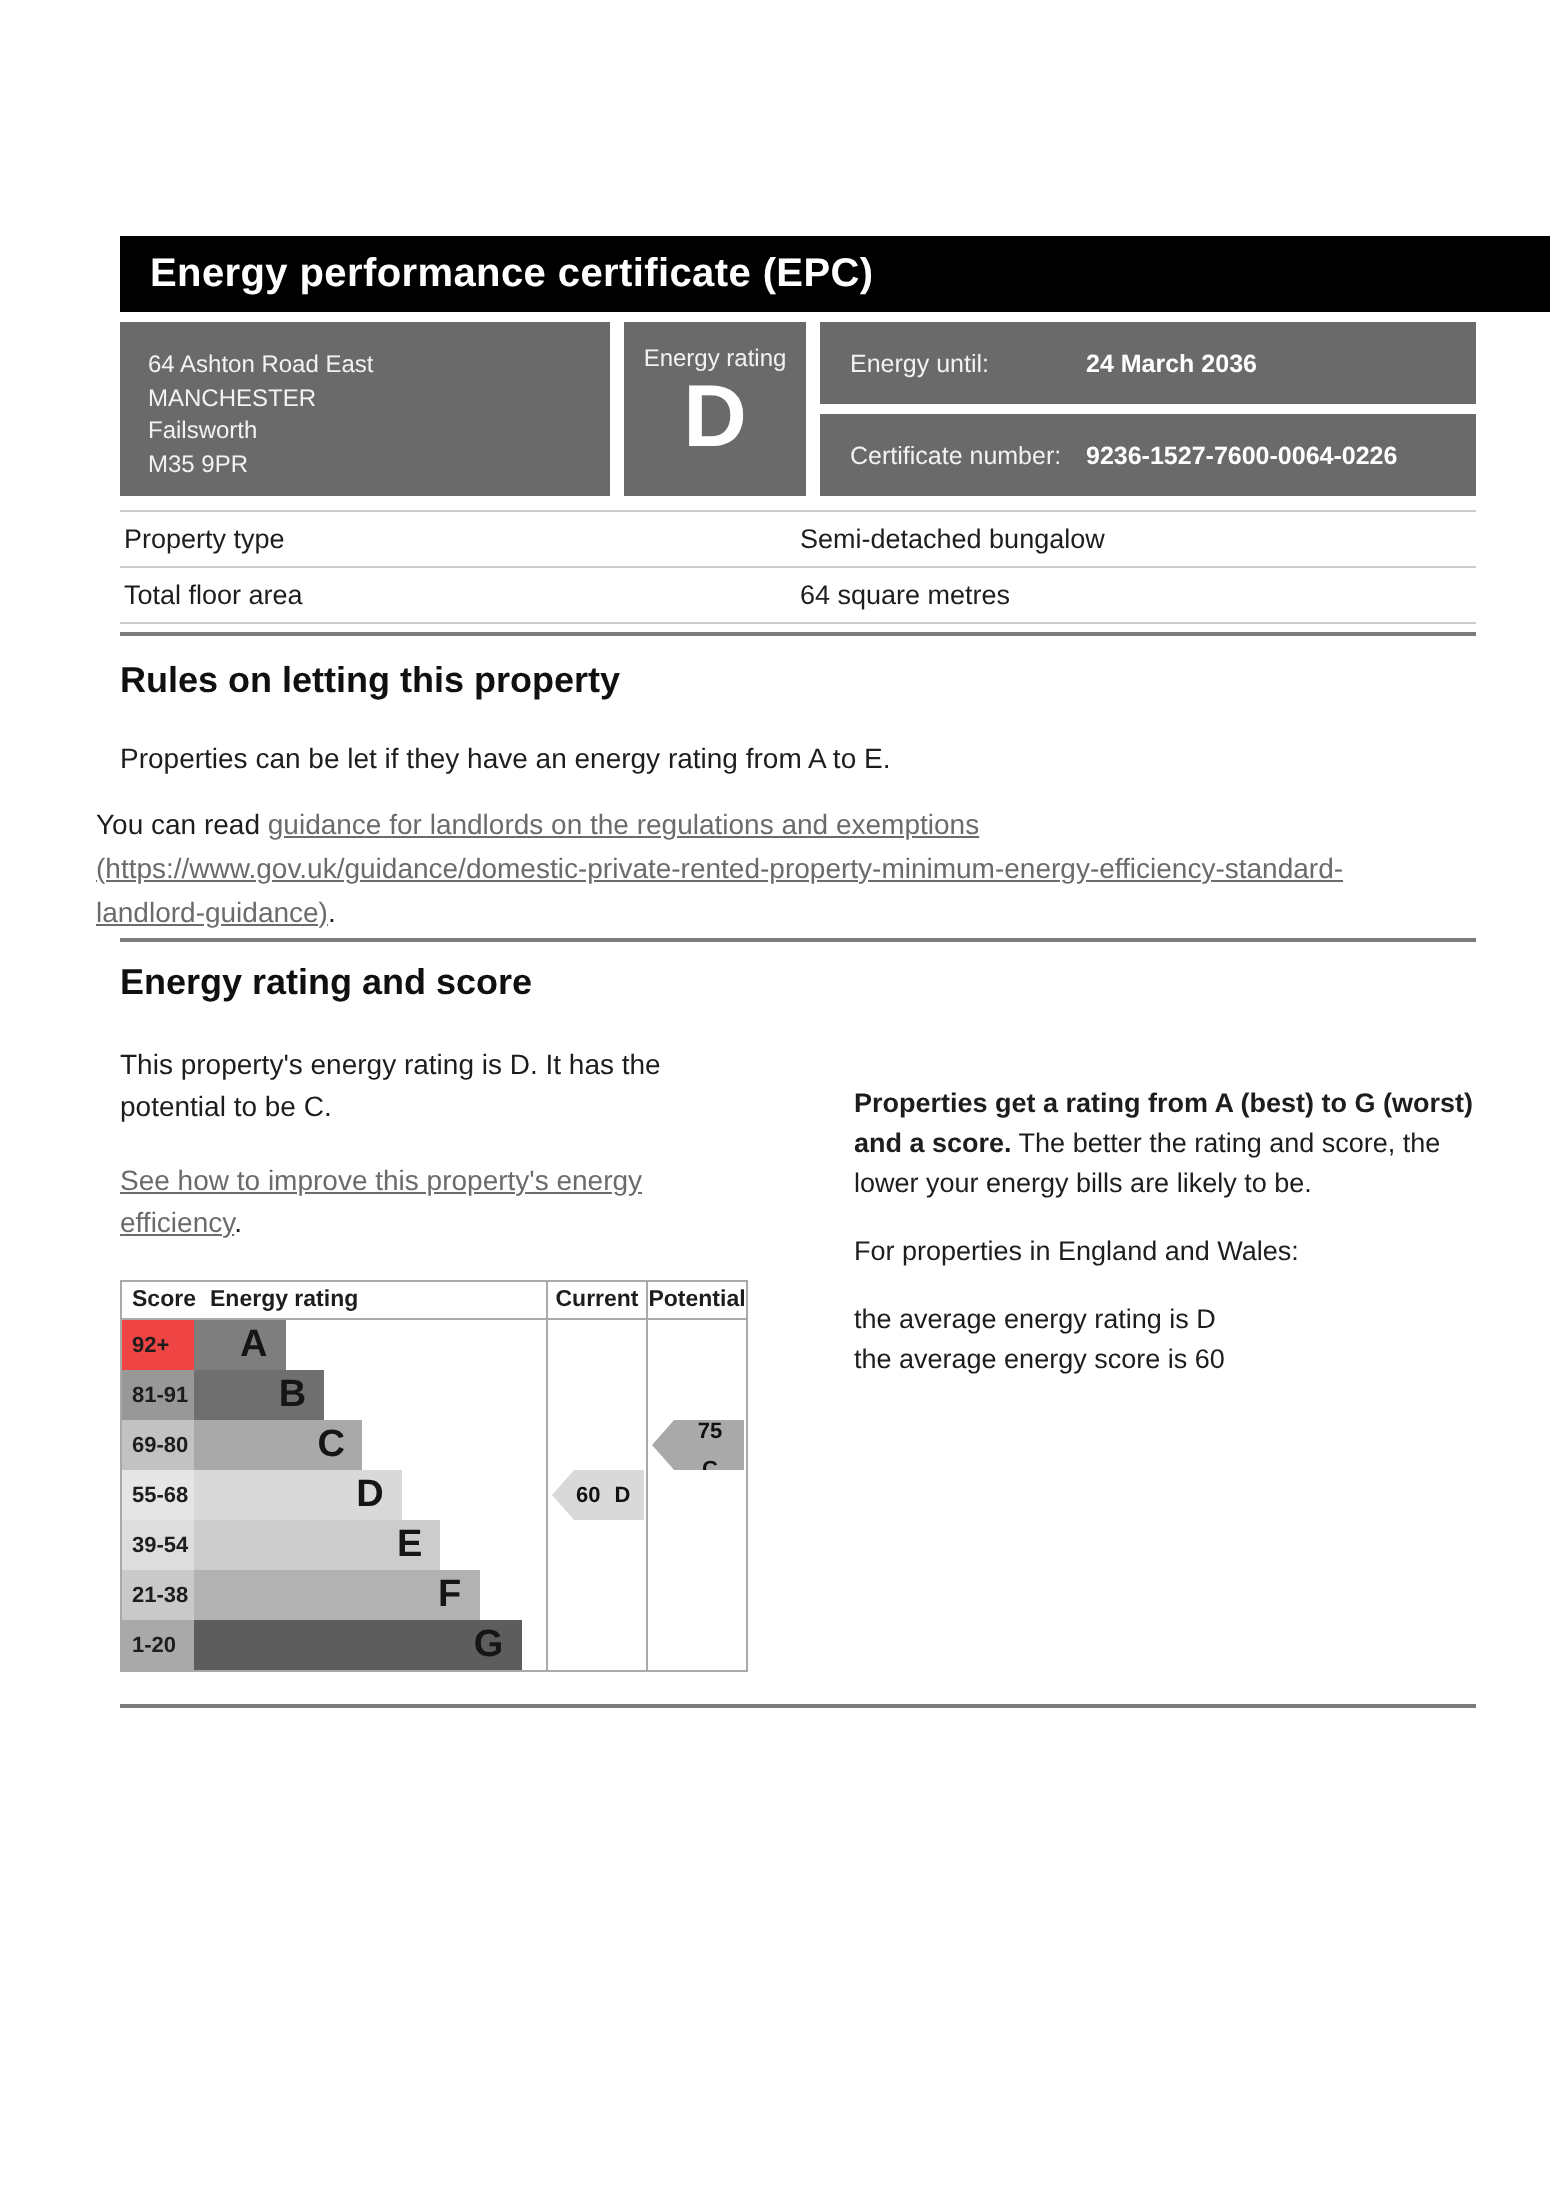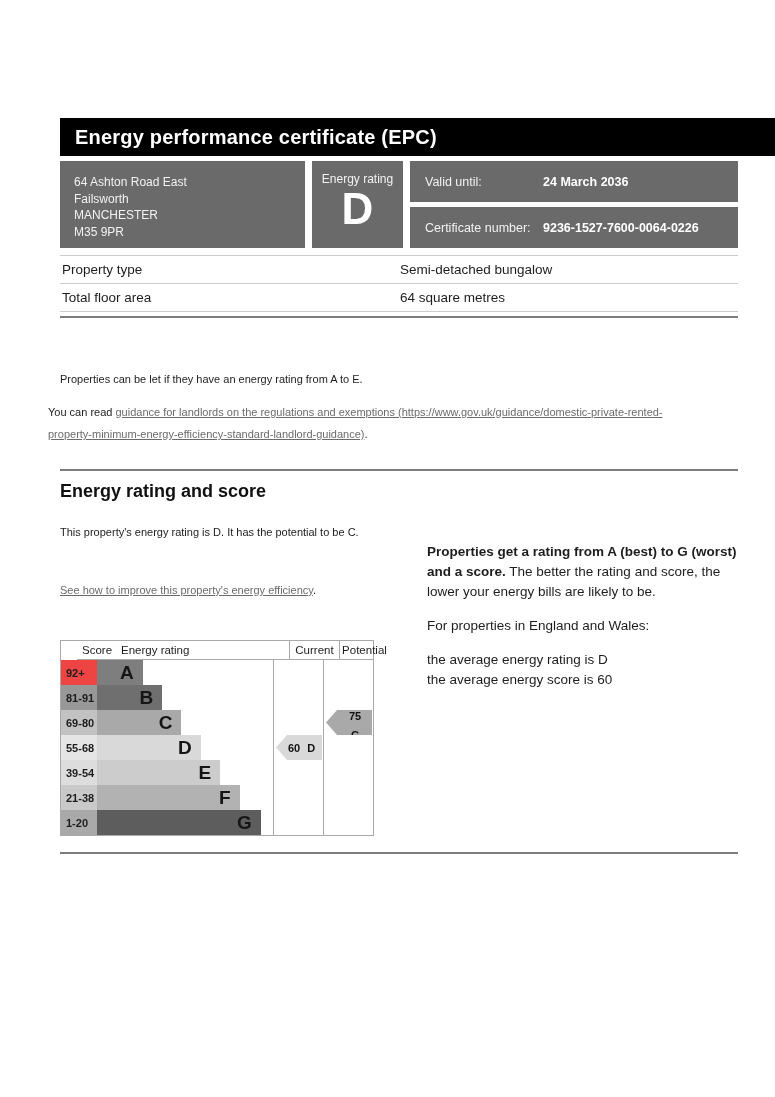--- a/index.html
+++ b/index.html
@@ -31,39 +31,39 @@
   .prop-table { left:60px; top:255px; width:678px; font-size:13.5px; }
   .prop-row { display:flex; border-top:1px solid #ccc; padding:6px 0 6px 2px; }
   .prop-row:last-child { border-bottom:1px solid #ccc; }
   .prop-row .k { width:338px; flex:none; }
 
   
   .divider { left:60px; width:678px; height:2px; background:#7c7c7c; }
 
   
   h2 { font-size:18px; font-weight:bold; margin:0; color:#101010; }
-  .body-text { font-size:11px; line-height:21px; margin:0; }
+  .body-text { font-size:14px; line-height:21px; margin:0; }
   a.doc-link { color:#6b6b6b; text-decoration:underline; }
   #rules-heading { left:60px; top:330px; }
   #rules-p1 { left:60px; top:369px; }
   #rules-p2 { left:48px; top:401px; width:652px; line-height:22px; }
   #rating-heading { left:60px; top:481px; }
   #rating-left-p { left:60px; top:522px; width:310px; }
   #improve-link-p { left:60px; top:580px; width:310px; }
   #right-col { left:427px; top:482px; width:313px; height:215px; }
   #right-col p { position:absolute; margin:0; font-size:13.5px; line-height:20px; width:313px; }
   #right-col .rp1 { top:4px; }
   #right-col .rp2 { top:60px; }
   #right-col .rp3 { top:134px; }
   #right-col .rp45 { top:168px; }
 
   
   #chart { left:60px; top:640px; width:312px; border:1px solid #a9a9a9; background:#fff; font-size:11px; }
   .chart-grid { display:grid; grid-template-columns:36px 176px 50px 50px; }
-  .chart-head { height:18px; border-bottom:1px solid #a9a9a9; font-weight:normal; font-size:11.5px;margin-left:16px; }
+  .chart-head { height:18px; border-bottom:1px solid #a9a9a9; font-weight:bold; font-size:11.5px; }
   .chart-head > div { display:flex; align-items:center; }
   .h-score { padding-left:5px; }
   .h-rating { padding-left:8px; }
   .h-cur, .h-pot { justify-content:center; border-left:1px solid #a9a9a9; }
   .chart-row { height:25px; }
   .score-cell { font-weight:bold; font-size:11px; display:flex; align-items:center; padding-left:5px; }
   .bar-cell { background:#fff; }
   .band-bar { height:25px; display:flex; align-items:center; justify-content:flex-end; padding-right:9px; box-sizing:border-box; }
   .band-letter { font-weight:bold; font-size:19px; color:#151515; line-height:25px; }
   .cur-cell, .pot-cell { border-left:1px solid #a9a9a9; display:flex; align-items:center; }
@@ -76,31 +76,31 @@
 
 <div class="page">
 
   <div class="abs header-bar">
     <h1>Energy performance certificate (EPC)</h1>
   </div>
 
   <div class="abs summary-row">
     <div class="gray-box address-box">
       <div>64 Ashton Road East</div>
+      <div>MANCHESTER</div>
       <div>Failsworth</div>
-      <div>MANCHESTER</div>
       <div>M35 9PR</div>
     </div>
     <div class="gray-box rating-box">
       <div class="label">Energy rating</div>
       <div class="value">D</div>
     </div>
     <div class="right-stack">
       <div class="gray-box kv-box">
-        <span class="k">Valid until:</span>
+        <span class="k">Energy until:</span>
         <span class="v">24 March 2036</span>
       </div>
       <div class="gray-box kv-box">
         <span class="k">Certificate number:</span>
         <span class="v">9236-1527-7600-0064-0226</span>
       </div>
     </div>
   </div>
 
   <div class="abs prop-table">
@@ -109,20 +109,21 @@
       <span class="v">Semi-detached bungalow</span>
     </div>
     <div class="prop-row">
       <span class="k">Total floor area</span>
       <span class="v">64 square metres</span>
     </div>
   </div>
 
   <div class="abs divider" style="top:316px"></div>
 
+  <h2 class="abs" id="rules-heading">Rules on letting this property</h2>
   <p class="abs body-text" id="rules-p1">Properties can be let if they have an energy rating from A to E.</p>
   <p class="abs body-text" id="rules-p2"><span>You can read </span><a href="#" class="doc-link">guidance for landlords on the regulations and exemptions (https://www.gov.uk/guidance/domestic-private-rented-property-minimum-energy-efficiency-standard-landlord-guidance)</a><span>.</span></p>
 
   <div class="abs divider" style="top:469px"></div>
 
   <h2 class="abs" id="rating-heading">Energy rating and score</h2>
   <p class="abs body-text" id="improve-link-p"><a href="#" class="doc-link">See how to improve this property's energy efficiency</a><span>.</span></p>
   <p class="abs body-text" id="rating-left-p">This property's energy rating is D. It has the potential to be C.</p>
 
   <div class="abs" id="right-col">

